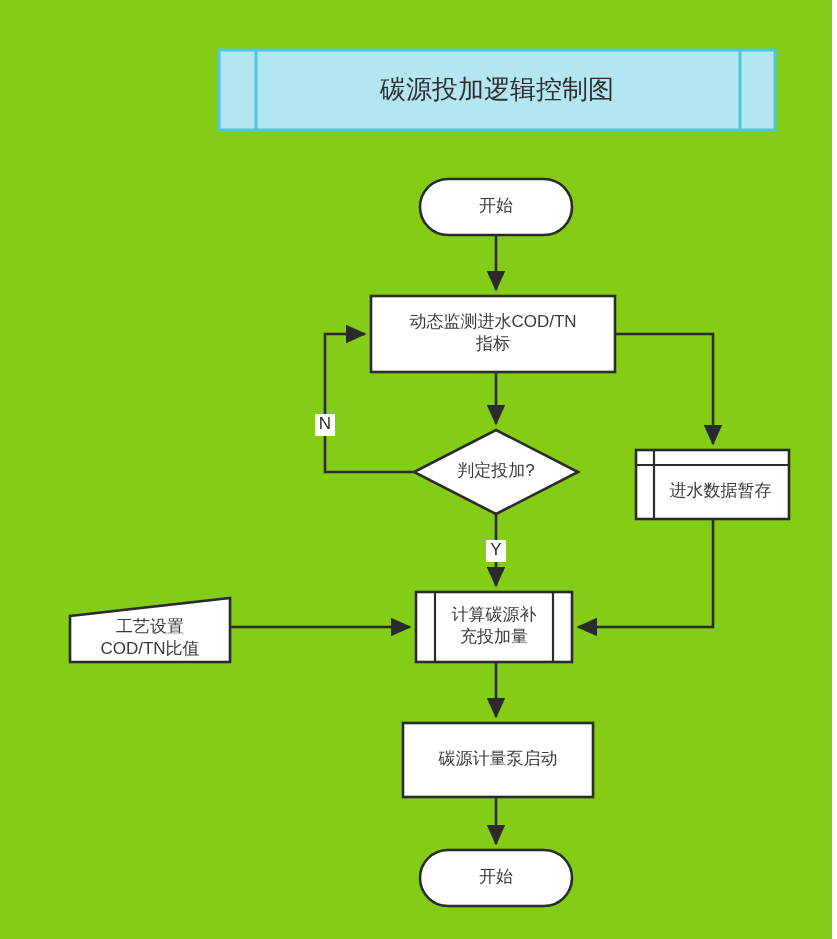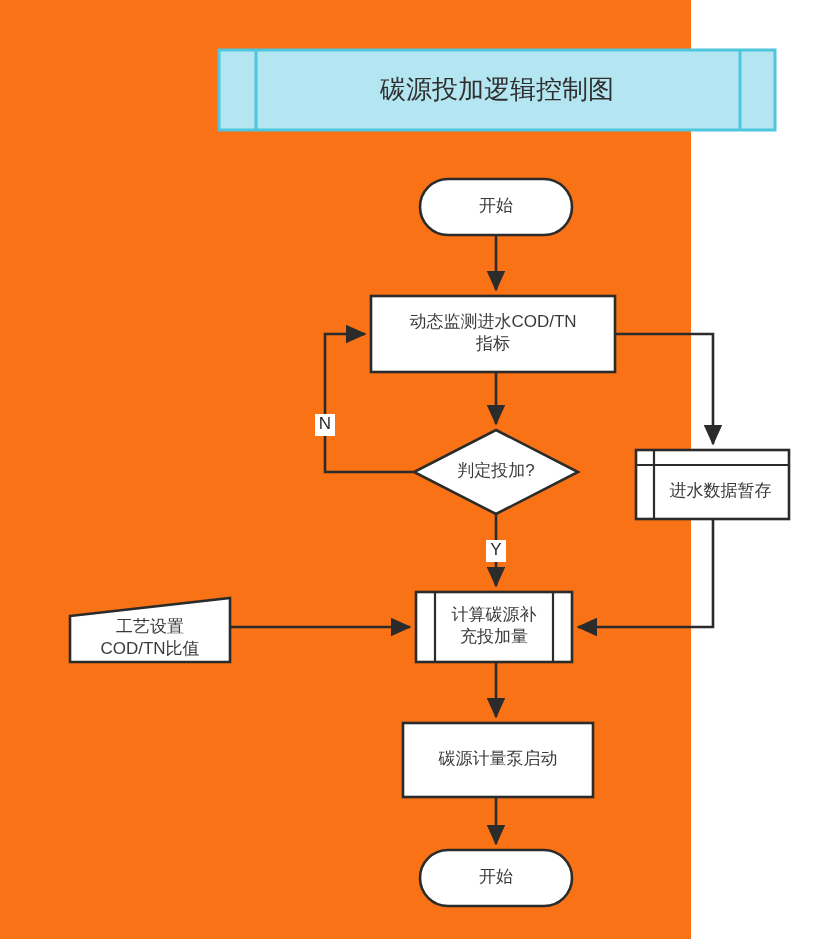--- a/index.html
+++ b/index.html
@@ -8,23 +8,23 @@
     background: #ffffff;
   }
   body {
     width: 837px;
     height: 939px;
     font-family: "Liberation Sans", "DejaVu Sans", sans-serif;
     overflow: hidden;
   }
   #canvas {
     position: relative;
-    width: 691px;
+    width: 832px;
     height: 939px;
-    background: #f97316;
+    background: #84cc16;
   }
   svg#flow {
     position: absolute;
     top: 0;
     left: 0;
     width: 837px;
     height: 939px;
     display: block;
   }
   .shape-outline {

